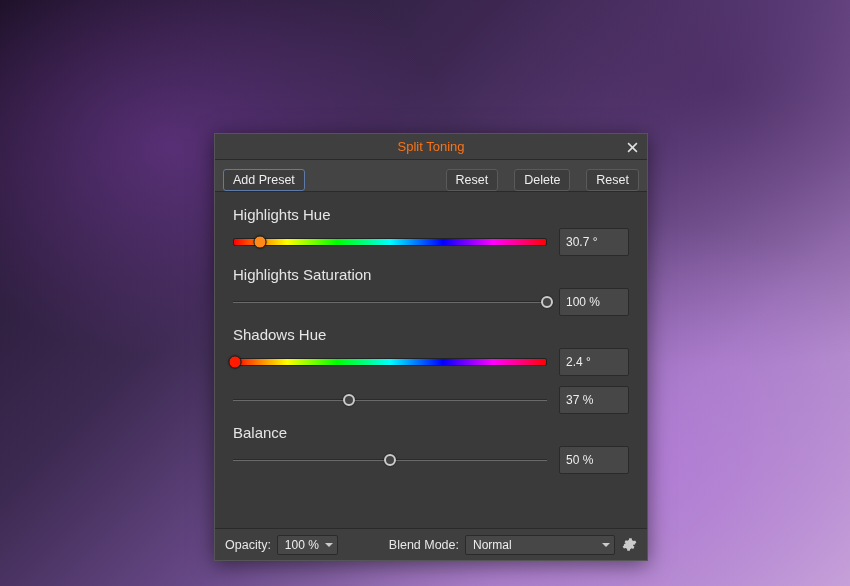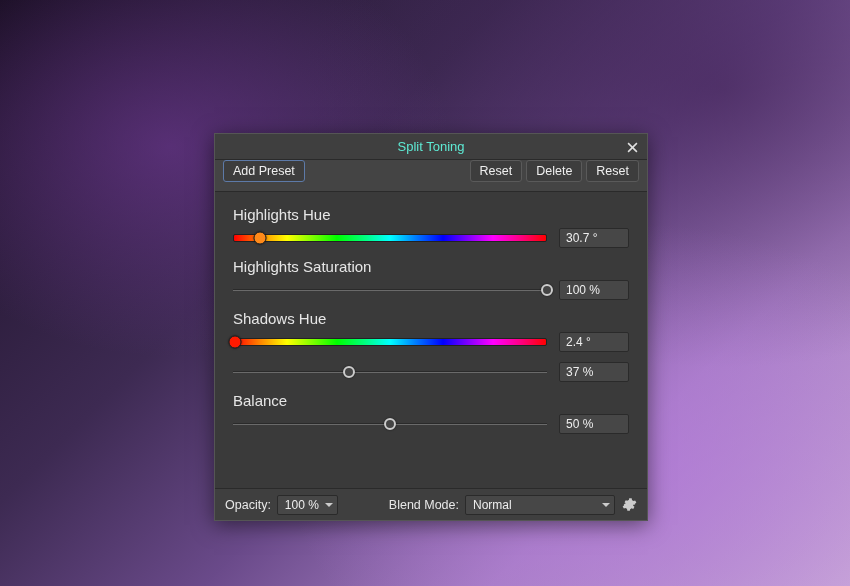--- a/index.html
+++ b/index.html
@@ -23,34 +23,34 @@
     color: #e8e8e8;
     font-size: 13px;
   }
   .titlebar {
     display: flex; align-items: center; justify-content: center;
     height: 26px;
     background: #3f3f3f;
     position: relative;
     border-bottom: 1px solid #2a2a2a;
   }
-  .titlebar .title { font-size: 13px; color: #5eead4; }
+  .titlebar .title { font-size: 13px; color: #f97316; }
   .close-btn {
     position: absolute; right: 6px; top: 4px;
     width: 18px; height: 18px;
     display: flex; align-items: center; justify-content: center;
     color: #e0e0e0; cursor: pointer;
   }
   .close-btn svg { width: 11px; height: 11px; }
   .toolbar {
-    display: flex; align-items: flex-start;
+    display: flex; align-items: flex-end;
     height: 32px;
     background: #444;
     padding: 0 8px;
-    gap: 4px;
+    gap: 16px;
     border-bottom: 1px solid #2a2a2a;
   }
   .btn {
     background: #3d3d3d;
     border: 1px solid #5a5a5a;
     color: #eee;
     font-size: 12.5px;
     padding: 3px 9px;
     border-radius: 3px;
     cursor: pointer;
@@ -81,21 +81,21 @@
   }
   .thumb {
     position: absolute; top: 50%; transform: translate(-50%, -50%);
     width: 13px; height: 13px; border-radius: 50%;
     background: #ddd; border: 1px solid #222;
     box-shadow: 0 0 2px rgba(0,0,0,0.6);
   }
   .thumb.colored { background: var(--c); }
   .thumb.ring { background: #444; border: 2px solid #ccc; width:12px; height:12px;}
   .valbox {
-    width: 70px; height: 20px;
+    width: 70px; height: 28px;
     background: #474747;
     border: 1px solid #2a2a2a;
     border-radius: 2px;
     color: #eee; font-size: 12px;
     padding: 0 6px;
     display:flex; align-items:center;
   }
   .footer {
     display: flex; align-items: center;
     height: 32px;

